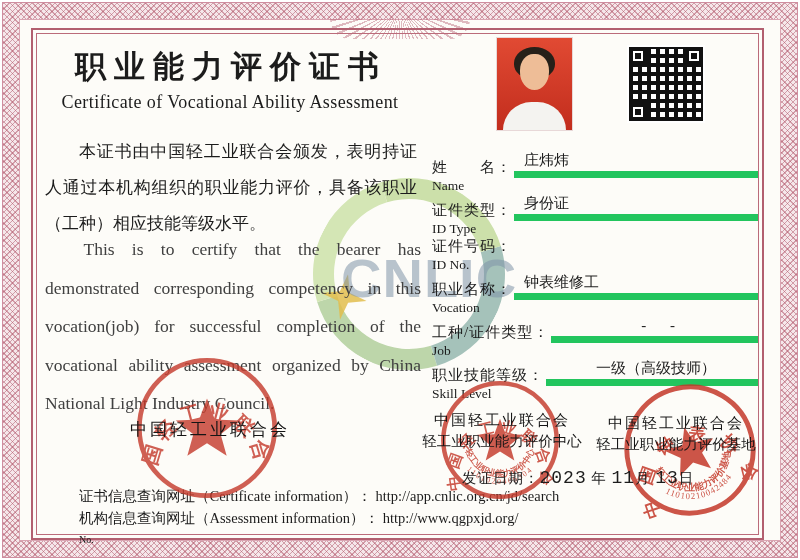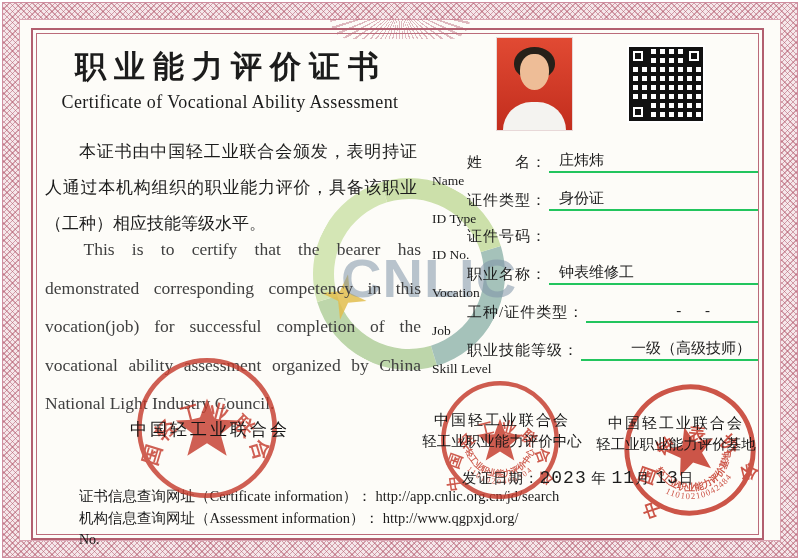--- a/index.html
+++ b/index.html
@@ -45,42 +45,42 @@
   .qr .dots{position:absolute;inset:2px;
     background-image:repeating-linear-gradient(90deg,#111 0 4px,rgba(255,255,255,0) 4px 9px),
                      repeating-linear-gradient(0deg,#111 0 4px,#fff 4px 9px);}
   .finder{position:absolute;width:18px;height:18px;border:4px solid #111;background:#fff;box-sizing:border-box;}
   .finder::after{content:"";position:absolute;inset:2px;background:#111;}
   .f-tl{left:2px;top:2px;} .f-tr{right:2px;top:2px;} .f-bl{left:2px;bottom:2px;}
   
   .rightcol{position:absolute;left:432px;top:150px;width:326px;}
   .field{margin-bottom:1px;}
   .frow{display:flex;align-items:flex-end;font-size:15px;line-height:21px;}
-  .flabel{white-space:nowrap;letter-spacing:1px;margin-left:35px;}
-  .fline{flex:1;border-bottom:2px solid #22c55e;margin-left:2px;padding-left:10px;min-height:21px;}
+  .flabel{white-space:nowrap;letter-spacing:1px;}
+  .fline{flex:1;border-bottom:7px solid #22c55e;margin-left:2px;padding-left:10px;min-height:21px;}
   .fen{font-size:13.5px;line-height:13px;margin:1px 0 1px 0;}
   .v-zh{font-size:15px;}
   .v-num{font-family:"Liberation Sans",sans-serif;font-size:14.5px;color:#3c3c3c;letter-spacing:.5px;}
   .pad40{padding-left:40px;} .pad80{padding-left:80px;letter-spacing:10px;}
   
   .stamp{position:absolute;z-index:3;}
   .st-left{left:133px;top:354px;width:148px;height:148px;opacity:.8;}
   .st-mid{left:438px;top:378px;width:124px;height:124px;opacity:.82;}
   .st-right{left:621px;top:381px;width:138px;height:138px;opacity:.85;transform:rotate(-14deg);}
   .overprint{position:absolute;z-index:4;color:#151515;text-align:center;}
   .op-left{left:118px;top:418px;width:184px;font-size:17px;letter-spacing:3px;}
   .op-mid{left:422px;top:410px;width:160px;}
   .op-right{left:594px;top:413px;width:164px;}
   .op-l1{font-size:15px;letter-spacing:2px;line-height:21px;}
   .op-l2{font-size:14.5px;line-height:21px;}
   .issue{position:absolute;left:462px;top:468px;z-index:4;font-size:14.5px;letter-spacing:1px;}
   .issue .dt{font-family:Liberation Mono, monospace;font-size:18px;letter-spacing:1px;}
   
   .footer{position:absolute;left:38px;top:485px;width:710px;z-index:2;font-size:14.5px;line-height:22px;padding-left:41px;}
-  .footer .no{font-size:14px;}
+  .footer .no{font-size:10px;}
 </style>
 </head>
 <body>
 
 <div class="page">
   <div class="band"></div>
   <div class="inner-white"></div>
   <div class="medallion"></div>
   <div class="frame-outer">
     <div class="frame-inner"></div>

